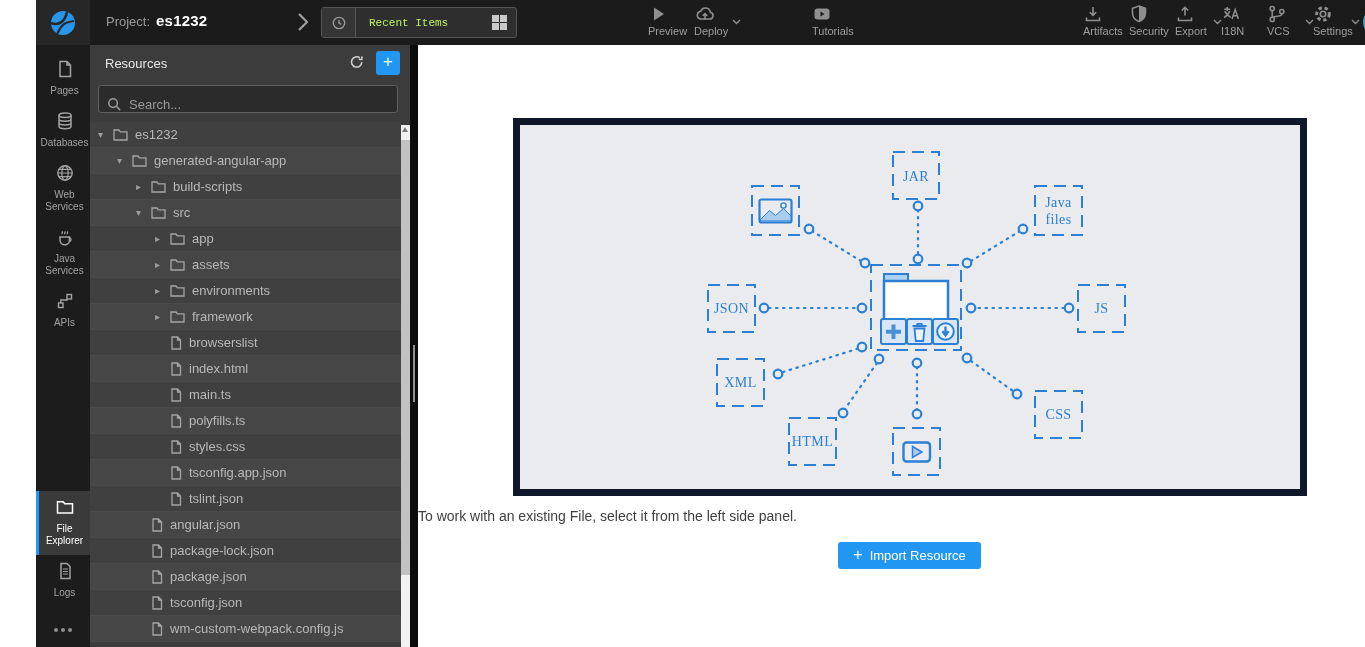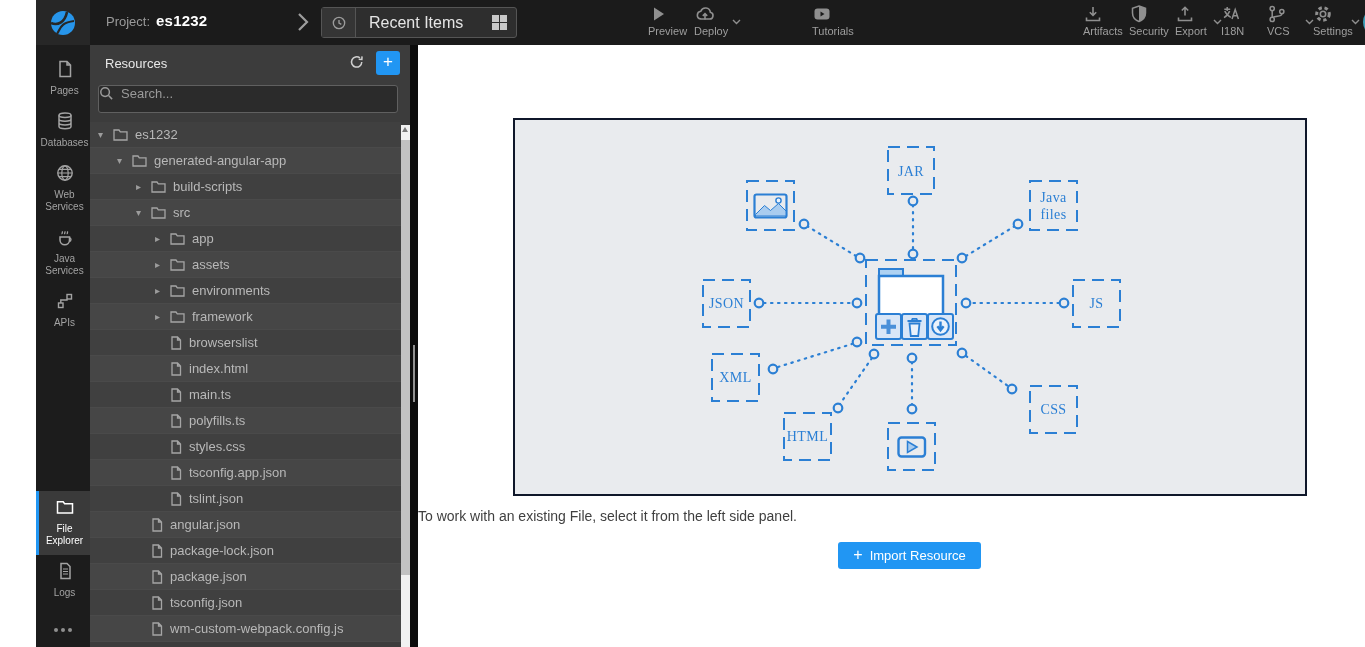--- a/index.html
+++ b/index.html
@@ -7,21 +7,21 @@
   .app { width:1365px; height:647px; display:flex; flex-direction:column;margin-left:36px; }
 
   
   .topbar { position:relative; height:45px; background:#1b1b1b; flex:0 0 45px; color:#9e9e9e; }
   .logo-box { position:absolute; left:0; top:0; width:54px; height:45px; background:#272727; display:flex; align-items:center; justify-content:center; }
   .proj { position:absolute; left:70px; top:12px; font-size:13px; color:#9a9a9a; }
   .proj b { color:#ffffff; font-size:15px; font-weight:600; margin-left:6px; letter-spacing:.2px; }
   .chev-right { position:absolute; left:261px; top:12px; }
   .recent { position:absolute; left:285px; top:7px; width:196px; height:31px; background:#2e2e2e; border:1px solid #555; border-radius:3px; display:flex; align-items:center; cursor:pointer; }
   .recent .clockseg { width:34px; height:100%; border-right:1px solid #555; background:#353535; display:flex; align-items:center; justify-content:center; }
-  .recent .rlabel { color:#e5e5e5; font-size:16px; padding-left:13px; }
+  .recent .rlabel { color:#bef264; font-size:11px; padding-left:13px;font-family:Liberation Mono, monospace; }
   .recent .gridic { margin-left:auto; margin-right:9px; display:flex; flex-wrap:wrap; width:15px; height:15px; gap:1px; }
   .recent .gridic i { width:7px; height:7px; background:#c9c9c9; }
   .tb-center { position:absolute; left:612px; top:4px; display:flex; }
   .tb-right { position:absolute; right:42px; top:4px; display:flex; }
   .tb-item { position:relative; width:46px; height:38px; display:flex; flex-direction:column; align-items:flex-start; justify-content:flex-start; color:#8f8f8f; cursor:pointer; }
   .tb-item.wide { margin-left:72px; width:56px; }
   .tb-item .tlabel { font-size:11px; color:#9e9e9e; margin-top:1px; white-space:nowrap; }
   .tb-item svg.mico { display:block; }
   .caret { position:absolute; right:-1px; top:15px; }
   .avatar { position:absolute; right:8px; top:7px; width:30px; height:30px; border-radius:50%; background:#3f9fb8; color:#fff; font-size:12px; font-weight:bold; display:flex; align-items:center; justify-content:center; cursor:pointer; }
@@ -38,42 +38,42 @@
   .nav-spacer { flex:1; }
   .nav-dots { height:26px; display:flex; align-items:center; justify-content:center; gap:3px; cursor:pointer; margin-bottom:4px; }
   .nav-dots i { width:4px; height:4px; border-radius:50%; background:#8f8f8f; }
 
   
   .respanel { position:relative; width:320px; background:#3c3c3c; display:flex; flex-direction:column; }
   .res-head { height:36px; display:flex; align-items:center; padding:0 10px 0 15px; }
   .res-title { color:#e8e8e8; font-size:13px; }
   .res-actions { margin-left:auto; display:flex; align-items:center; gap:10px; }
   .plusbtn { width:24px; height:24px; border-radius:3px; background:#2196f3; color:#fff; font-size:17px; line-height:22px; text-align:center; cursor:pointer; }
-  .searchwrap { margin:4px 12px 9px 8px; height:28px; background:#2b2b2b; border:1px solid #606060; border-radius:3px; display:flex; align-items:flex-start; padding:0 0; }
+  .searchwrap { margin:4px 12px 9px 8px; height:28px; background:#2b2b2b; border:1px solid #606060; border-radius:3px; display:flex; align-items:flex-end; padding:0 8px; }
   .searchwrap input { background:transparent; border:none; outline:none; color:#cfcfcf; font-size:13px; margin-left:7px; width:240px; font-family:"Liberation Sans",sans-serif; }
   .searchwrap input::placeholder { color:#9a9a9a; }
   .tree { flex:1; overflow:hidden; width:311px; }
   .trow { display:flex; align-items:center; height:26px; border-bottom:1px solid #4a4a4a; color:#b8b8b8; font-size:13px; cursor:pointer; }
   .trow.even { background:#404040; } .trow.odd { background:#464646; }
   .lvl0 { padding-left:8px; } .lvl1 { padding-left:27px; } .lvl2 { padding-left:46px; } .lvl3 { padding-left:65px; }
   .tarrow { width:15px; font-size:10px; color:#9c9c9c; font-family:"DejaVu Sans",sans-serif; }
   .ticon-tree { margin-right:7px; flex:0 0 auto; }
   .ticon-tree path { stroke:#a5a5a5; fill:none; stroke-width:1.3; }
   .tlab { white-space:nowrap; }
 
   
   .vscroll { position:absolute; right:0; top:80px; bottom:0; width:9px; background:#f1f1f1; }
   .vscroll .up { position:absolute; top:2px; left:1px; width:0; height:0; border-left:3.5px solid transparent; border-right:3.5px solid transparent; border-bottom:5px solid #7a7a7a; }
   .vscroll .thumb { position:absolute; top:15px; left:0; width:9px; height:435px; background:#c2c2c2; cursor:pointer; }
   .splitter { width:8px; background:#0c0c0c; position:relative; cursor:col-resize; }
   .splitter .handle { position:absolute; top:300px; left:2.5px; width:2.5px; height:57px; background:#909090; }
 
   
   .main { flex:1; background:#ffffff; }
-  .illus { width:794px; height:378px; margin:73px auto 0; background:#e9ebee; border:2px solid #0f172a; }
+  .illus { width:794px; height:378px; margin:73px auto 0; background:#e9ebee; border:7px solid #0f172a; }
   .illus svg { display:block; }
   .instructions { margin-top:13px; text-align:left; color:#3f3f3f; font-size:14px; line-height:15.5px; }
   .btnrow { text-align:center; margin-top:17px; }
   .import-btn { display:inline-flex; align-items:center; background:#2196f3; color:#fff; border:none; border-radius:3px; font-size:13px; padding:6px 15px; cursor:pointer; font-family:"Liberation Sans",sans-serif; }
   .import-btn .plus { font-size:16px; font-weight:400; margin-right:7px; line-height:14px; }
 
   
   .inode { fill:none; stroke:#2b7fd4; stroke-width:2; stroke-dasharray:12 7; }
   .ilabel { fill:#2b7fd4; font-family:"Liberation Serif","DejaVu Serif",serif; font-size:14px; text-anchor:middle; letter-spacing:.4px; }
   .conn { stroke:#2b7fd4; stroke-width:2.2; stroke-dasharray:1.5 5.5; stroke-linecap:round; fill:none; }

